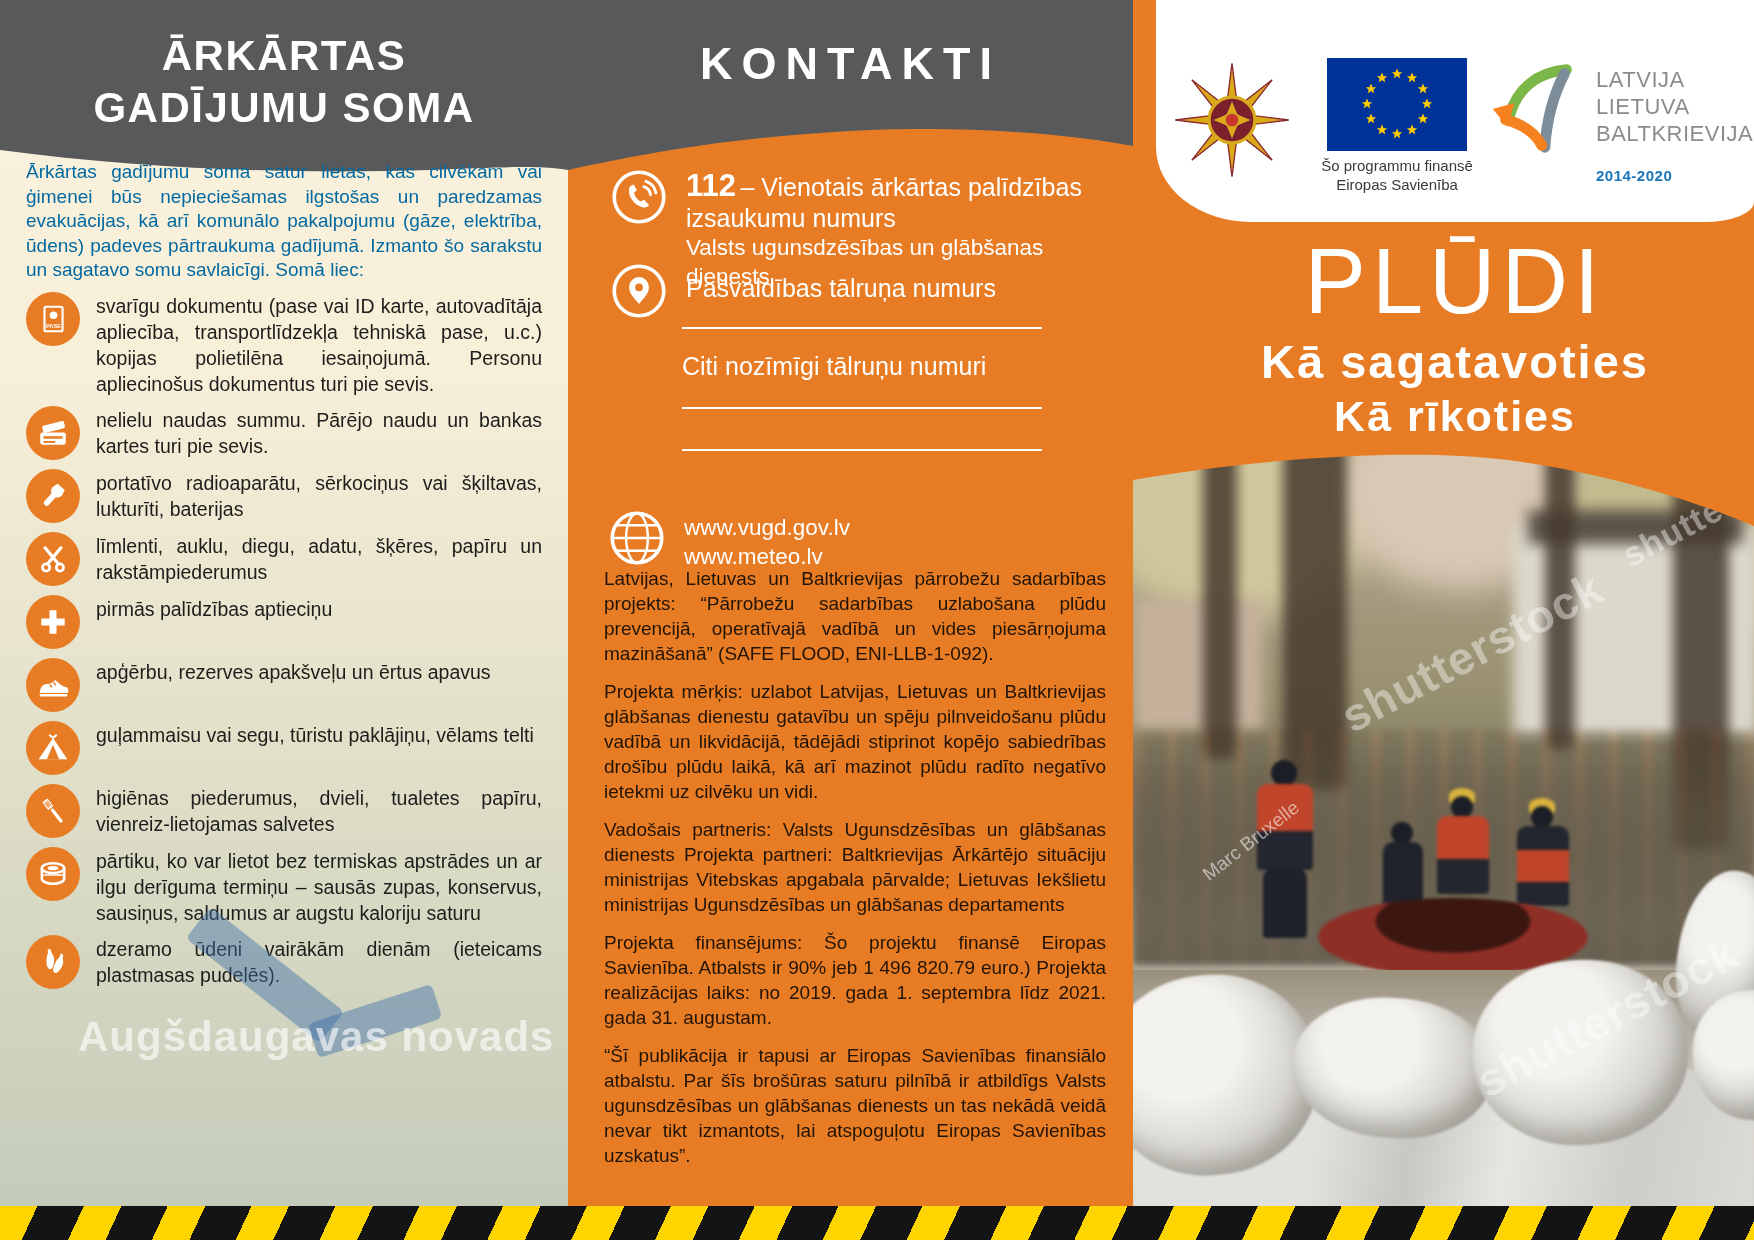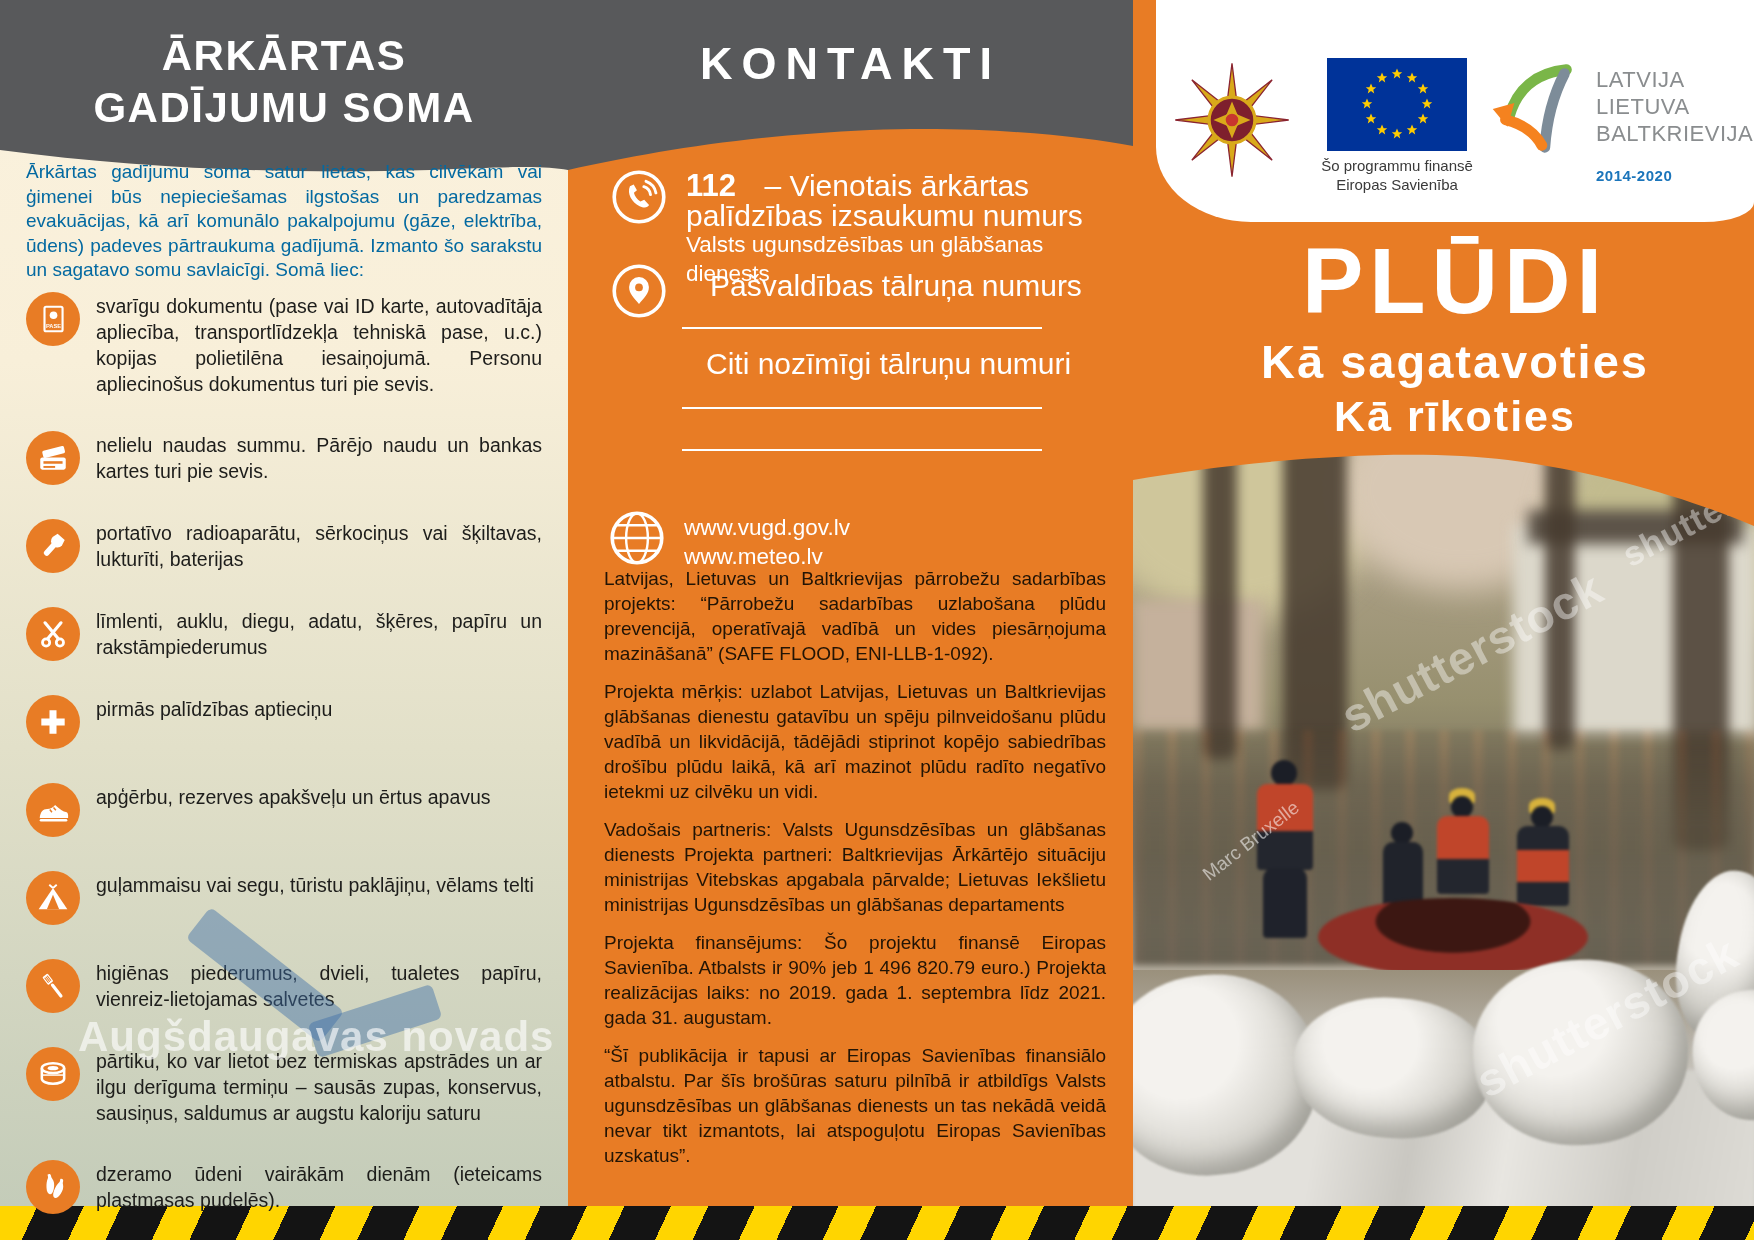--- a/index.html
+++ b/index.html
@@ -14,60 +14,60 @@
   .gray-band{position:absolute;left:0;top:0;width:1133px;height:220px;pointer-events:none;}
 
   .hazard{position:absolute;left:0;top:1206px;width:1754px;height:34px;
     background:repeating-linear-gradient(115deg,#FFD500 0 34px,#141414 34px 76px);}
 
   
   .lp-title{position:absolute;left:16px;top:30px;width:536px;text-align:center;color:#fff;
     font-size:42px;font-weight:700;letter-spacing:1.5px;line-height:52px;z-index:4;}
   .lp-intro{position:absolute;left:26px;top:160px;width:516px;color:#0369a1;font-size:19px;
     line-height:24.5px;text-align:justify;z-index:3;}
-  .lp-list{position:absolute;left:26px;top:292px;width:516px;display:flex;flex-direction:column;gap:34px;z-index:3;}
+  .lp-list{position:absolute;left:26px;top:292px;width:516px;display:flex;flex-direction:column;gap:9px;z-index:3;}
   .lp-item{display:flex;align-items:flex-start;gap:16px;}
   .it-icon{flex:none;width:54px;height:54px;border-radius:50%;background:#E87C25;
     display:flex;align-items:center;justify-content:center;}
   .it-text{color:#1d1d1b;font-size:19.5px;line-height:26px;text-align:justify;padding-top:1px;}
 
   .lp-watermark{position:absolute;left:60px;top:965px;width:480px;height:130px;z-index:6;pointer-events:none;}
   .wm-shape1{position:absolute;left:120px;top:-10px;width:170px;height:40px;background:#3f6fa8;opacity:.45;
     transform:rotate(38deg);border-radius:6px;}
   .wm-shape2{position:absolute;left:250px;top:38px;width:130px;height:36px;background:#3f6fa8;opacity:.45;
     transform:rotate(-18deg);border-radius:6px;}
   .wm-text{position:absolute;left:18px;top:48px;width:460px;font-size:42px;font-weight:700;
     color:rgba(255,255,255,.62);letter-spacing:1px;white-space:nowrap;}
 
   
   .mp-title{position:absolute;left:568px;top:38px;width:565px;text-align:center;color:#fff;
     font-size:45px;font-weight:700;letter-spacing:9px;z-index:4;}
   .contact-row{position:absolute;display:flex;gap:18px;align-items:flex-start;z-index:3;color:#fff;}
   .c-icon{flex:none;width:58px;height:58px;}
   .c-num{font-size:31px;font-weight:700;}
-  .c-text{font-size:30px;line-height:24px;margin-left:24px;}
+  .c-text{font-size:25px;line-height:29px;}
   .c-sub{font-size:22.5px;line-height:29px;}
   .blank-line{position:absolute;height:2px;background:#fff;z-index:3;}
   .mp-paras{position:absolute;left:604px;top:566px;width:502px;display:flex;flex-direction:column;gap:13px;z-index:3;}
   .mp-paras p{margin:0;color:#221405;font-size:19px;line-height:25px;text-align:justify;}
 
   
   .logo-area{position:absolute;left:1156px;top:0;width:598px;height:222px;background:#fff;
     border-bottom-left-radius:95px 75px;border-bottom-right-radius:50px 20px;z-index:3;}
   .eu-flag{position:absolute;left:171px;top:58px;}
   .eu-caption{position:absolute;left:121px;top:156px;width:240px;text-align:center;color:#3a3a3a;
     font-size:15px;line-height:19px;}
   .vugd-emblem{position:absolute;left:16px;top:60px;}
   .prog-logo{position:absolute;left:324px;top:50px;}
   .prog-text{position:absolute;left:440px;top:66px;color:#8A8D8F;font-size:22px;line-height:27px;
     letter-spacing:.5px;font-weight:400;}
   .prog-years{color:#1B75BB;font-size:15px;font-weight:700;letter-spacing:.5px;margin-top:15px;}
 
   .rp-title{position:absolute;left:1156px;top:232px;width:598px;text-align:center;color:#fff;z-index:4;}
-  .rp-main{font-size:92px;font-weight:700;letter-spacing:6px;line-height:98px;}
+  .rp-main{font-size:92px;font-weight:400;letter-spacing:6px;line-height:98px;}
   .rp-sub1{font-size:47px;font-weight:700;letter-spacing:2px;line-height:56px;margin-top:4px;}
   .rp-sub2{font-size:43px;font-weight:700;letter-spacing:2px;line-height:52px;}
 
   
   .photo{position:absolute;left:1133px;top:430px;width:621px;height:776px;overflow:hidden;z-index:2;
     background:linear-gradient(180deg,#b3a78d 0%,#a89d82 18%,#97906f 35%,#7e7660 46%,#847c6a 55%,#a79f8e 64%,#c2bdb2 78%,#cfccc4 100%);}
   .ph{position:absolute;}
   .trunk{background:#463a2e;filter:blur(6px);opacity:.85;border-radius:12px;}
   .foliage{border-radius:50%;filter:blur(16px);}
   .house{filter:blur(7px);}

